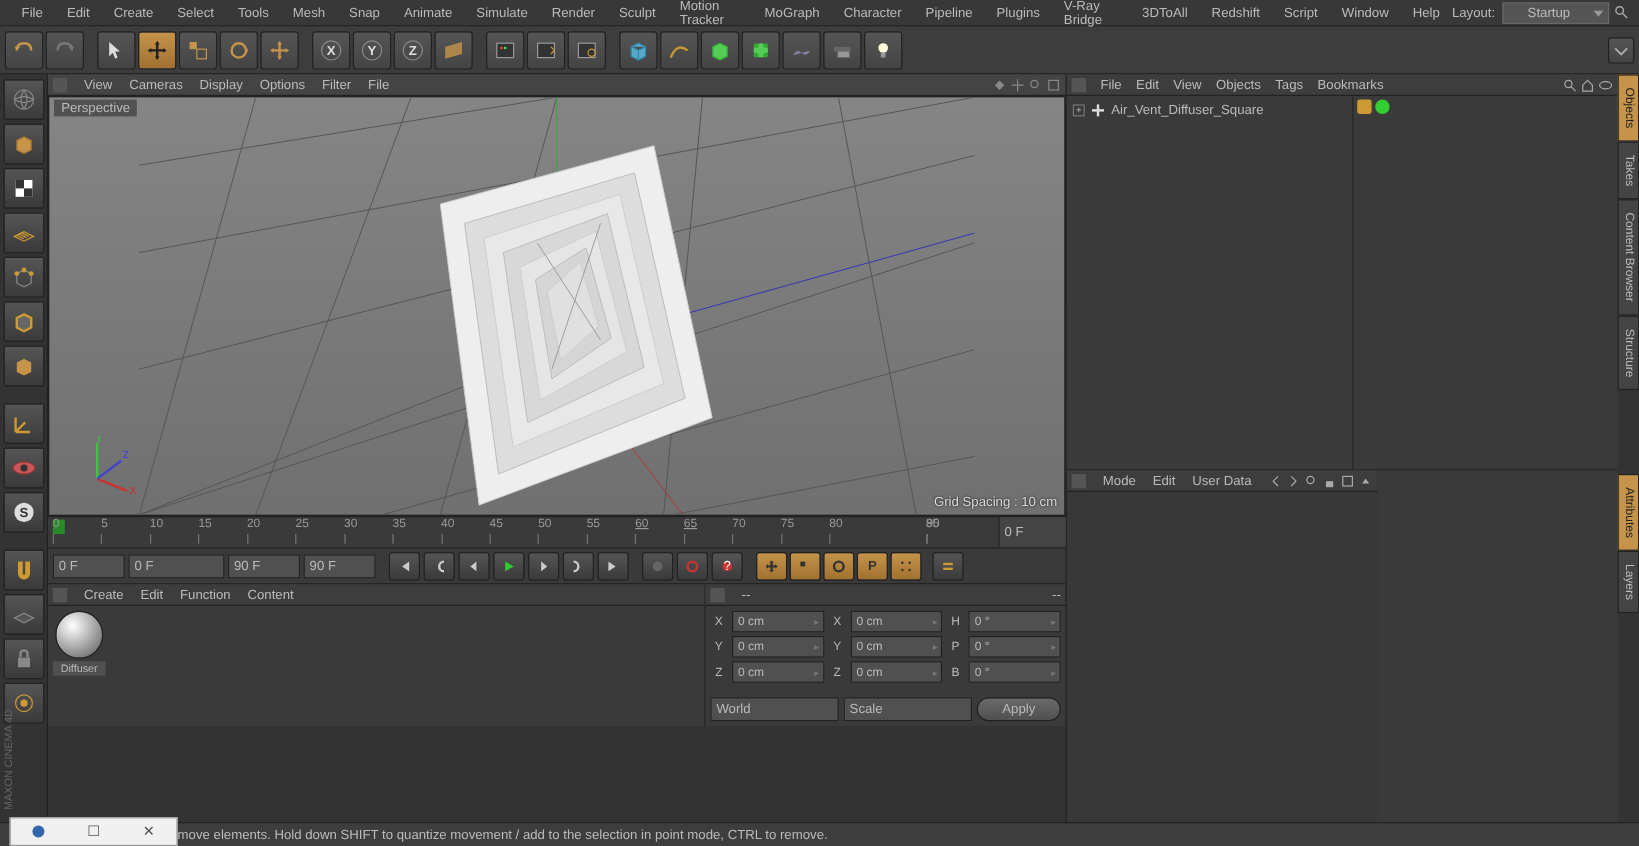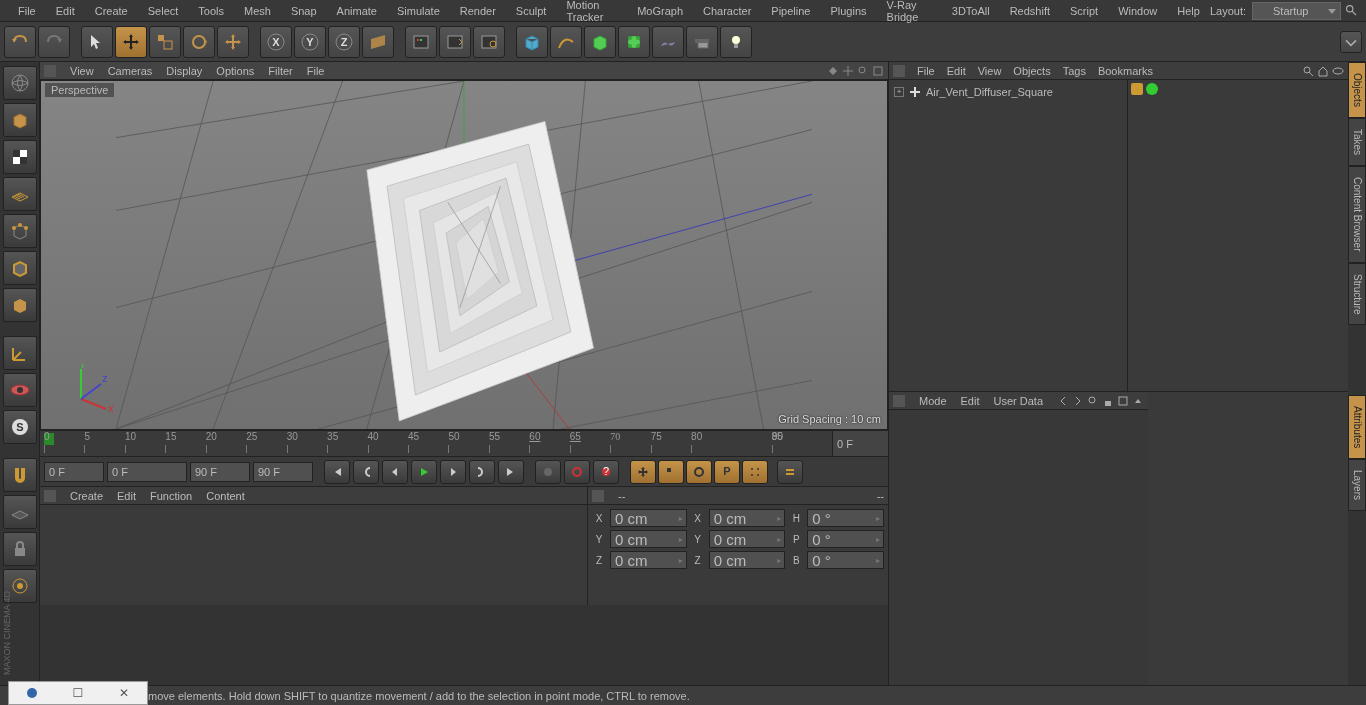--- a/index.html
+++ b/index.html
@@ -55,21 +55,21 @@
 .mat-panel { flex:1; background:#3a3a3a; border-right:1px solid #222; display:flex; flex-direction:column; }
 .panel-menu { height:18px; background:#3d3d3d; display:flex; align-items:center; padding:0 4px; gap:14px; border-bottom:1px solid #222; }
 .mat-body { flex:1; padding:4px; display:flex; gap:4px; align-items:flex-start; }
 .mat-item { width:44px; text-align:center; }
 .mat-ball { width:40px; height:40px; border-radius:50%; background:radial-gradient(circle at 35% 30%, #fff 0%, #bbb 40%, #555 100%); border:1px solid #222; margin:0 auto 2px; }
 .mat-label { font-size:9px; background:#505050; padding:1px; }
 
 .coord-panel { width:300px; background:#3a3a3a; display:flex; flex-direction:column; }
 .coord-grid { flex:1; padding:4px; display:grid; grid-template-columns:14px 1fr 14px 1fr 14px 1fr; gap:3px 4px; align-content:start; }
 .coord-grid .lbl { display:flex; align-items:center; justify-content:center; font-size:10px; }
-.coord-grid .fld { height:18px; background:#505050; border:1px solid #222; display:flex; align-items:center; padding:0 4px; font-size:15px; position:relative; }
+.coord-grid .fld { height:18px; background:#505050; border:1px solid #222; display:flex; align-items:center; padding:0 4px; font-size:10px; position:relative; }
 .coord-grid .fld::after { content:'▸'; position:absolute; right:3px; color:#777; font-size:8px; }
 .coord-bottom { display:flex; gap:4px; padding:4px; }
 .coord-sel { flex:1; height:20px; background:#505050; border:1px solid #222; display:flex; align-items:center; padding:0 4px; }
 .apply-btn { width:70px; height:20px; background:linear-gradient(#6a6a6a,#505050); border:1px solid #222; border-radius:10px; display:flex; align-items:center; justify-content:center; }
 
 .right-col { width:460px; background:#383838; border-left:1px solid #222; display:flex; flex-direction:column; }
 .r-tabs-right { position:absolute; right:0; top:62px; width:18px; display:flex; flex-direction:column; }
 .r-tab { writing-mode:vertical-rl; padding:10px 2px; background:#444; border:1px solid #222; font-size:10px; cursor:pointer; }
 .r-tab.active { background:#c5944a; color:#222; }
 
@@ -443,21 +443,21 @@
           <div class="tick" style="left: 22.2222%;">20</div>
           <div class="tick" style="left: 27.7778%;">25</div>
           <div class="tick" style="left: 33.3333%;">30</div>
           <div class="tick" style="left: 38.8889%;">35</div>
           <div class="tick" style="left: 44.4444%;">40</div>
           <div class="tick" style="left: 50%;">45</div>
           <div class="tick" style="left: 55.5556%;">50</div>
           <div class="tick" style="left: 61.1111%;">55</div>
           <div class="tick" style="left: 66.6667%; text-decoration: underline;">60</div>
           <div class="tick" style="left: 72.2222%; text-decoration: underline;">65</div>
-          <div class="tick" style="left: 77.7778%; font-family: Liberation Serif, serif;">70</div>
+          <div class="tick" style="left: 77.7778%;">70</div>
           <div class="tick" style="left: 83.3333%;">75</div>
           <div class="tick" style="left: 88.8889%;">80</div>
           <div class="tick" style="left: 94.4444%; margin-left: 40px;">85</div>
           <div class="tick" style="left: 100%;">90</div>
         </div>
       <div class="ruler-end">0 F</div>
     </div>
 
     <div class="time-controls">
       <div class="tc-field small">0 F</div>
@@ -558,20 +558,26 @@
     </div>
 
     <div class="bottom-panels">
       <div class="mat-panel">
         <div class="panel-menu">
           <div class="grip" style="width:12px;height:12px;background:#555"></div>
           <span>Create</span>
           <span>Edit</span>
           <span>Function</span>
           <span>Content</span>
+        </div>
+        <div class="mat-body">
+          <div class="mat-item">
+            <div class="mat-ball"></div>
+            <div class="mat-label">Diffuser</div>
+          </div>
         </div>
       </div>
       <div class="coord-panel">
         <div class="panel-menu">
           <div class="grip" style="width:12px;height:12px;background:#555"></div>
           <span>--</span>
           <span style="margin-left:auto">--</span>
         </div>
         <div class="coord-grid">
           <div class="lbl">X</div>
@@ -586,20 +592,25 @@
             <div class="fld">0 cm</div>
           <div class="lbl">P</div>
             <div class="fld">0 °</div>
           <div class="lbl">Z</div>
             <div class="fld">0 cm</div>
           <div class="lbl">Z</div>
             <div class="fld">0 cm</div>
           <div class="lbl">B</div>
             <div class="fld">0 °</div>
         </div>
+        <div class="coord-bottom">
+          <div class="coord-sel">World</div>
+          <div class="coord-sel">Scale</div>
+          <div class="apply-btn">Apply</div>
+        </div>
       </div>
     </div>
   </div>
 
   <div class="right-col" style="margin-right:18px">
     <div class="obj-panel">
       <div class="obj-menu">
         <div class="grip" style="width:12px;height:12px;background:#555"></div>
         <span>File</span>
         <span>Edit</span>

